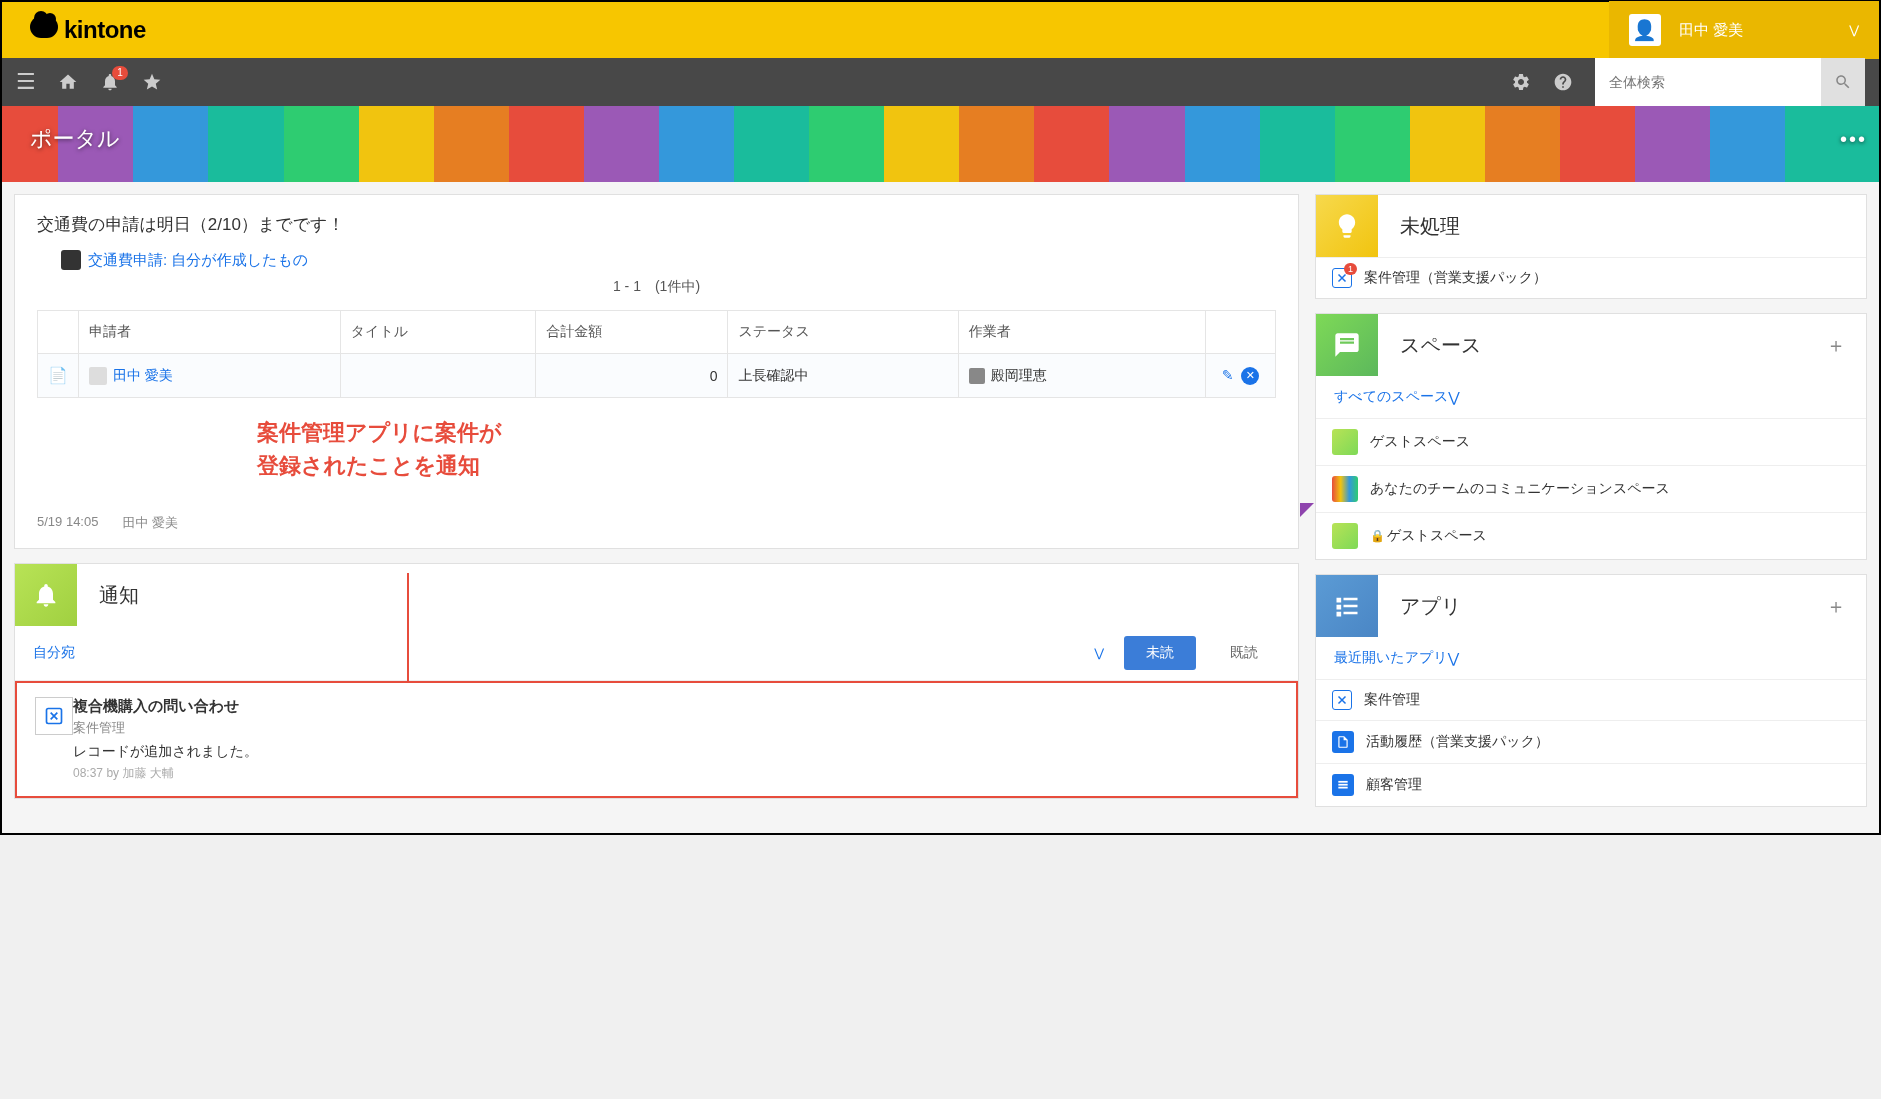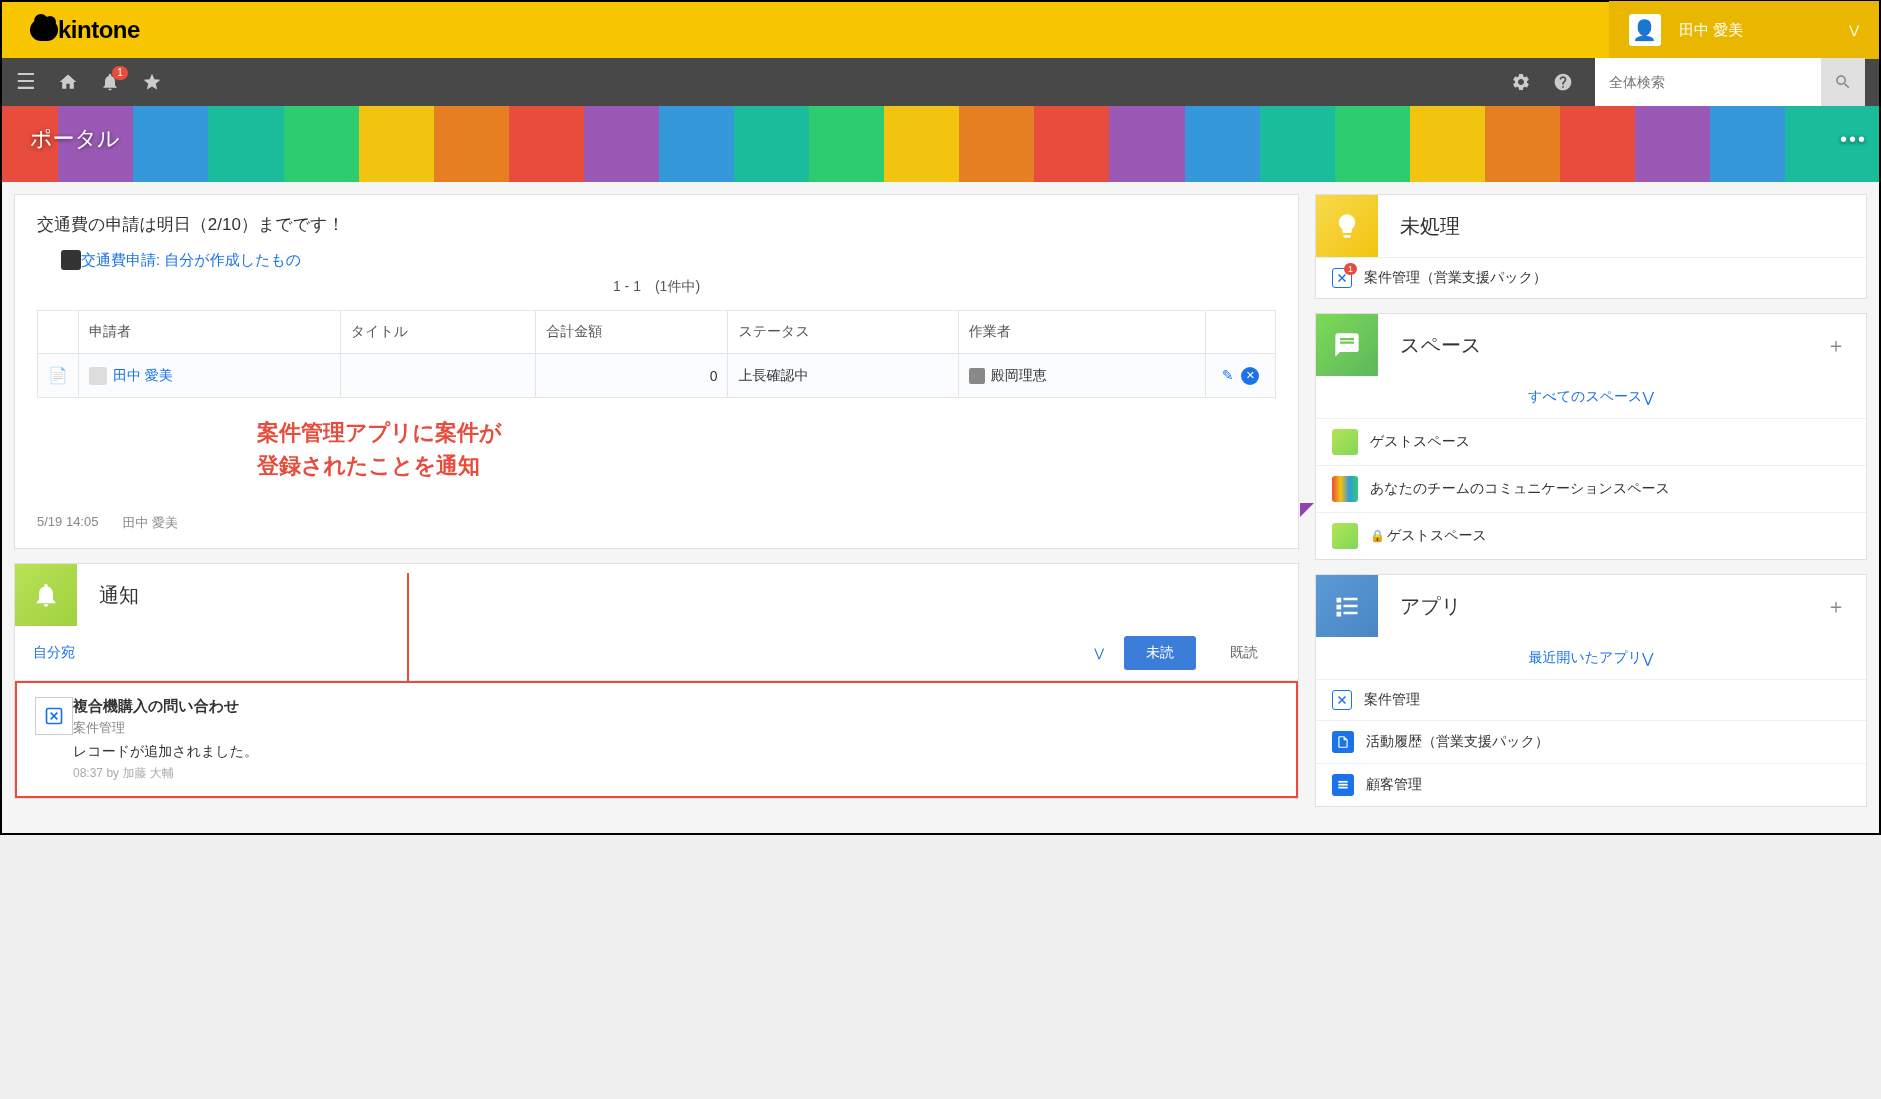--- a/index.html
+++ b/index.html
@@ -1,20 +1,20 @@
 <!DOCTYPE html>
 <html><head>
 <meta charset="utf-8">
 <style>
 * { box-sizing: border-box; margin: 0; padding: 0; }
 body { font-family: 'Meiryo', 'Hiragino Kaku Gothic Pro', sans-serif; background: #f0f0f0; font-size: 14px; color: #333; }
 
 
 .header-top { background: #f7c600; height: 58px; display: flex; align-items: center; justify-content: space-between; padding: 0 0 0 28px; border: 2px solid #000; border-bottom: none; }
-.logo { display: flex; align-items: center; }
+.logo { display: flex; align-items: flex-start; gap: 6px; }
 .logo-cloud { width: 28px; height: 22px; background: #000; border-radius: 12px; position: relative; }
 .logo-cloud::before { content: ''; position: absolute; width: 14px; height: 14px; background: #000; border-radius: 50%; top: -5px; left: 4px; }
 .logo-cloud::after { content: ''; position: absolute; width: 12px; height: 12px; background: #000; border-radius: 50%; top: -3px; right: 2px; }
 .logo-text { font-size: 24px; font-weight: 900; color: #000; letter-spacing: -0.5px; }
 .user-menu { background: #eab700; height: 58px; display: flex; align-items: center; padding: 0 20px; gap: 18px; min-width: 270px; cursor: pointer; }
 .avatar { width: 32px; height: 32px; background: #fff; border-radius: 3px; display: flex; align-items: center; justify-content: center; font-size: 20px; }
 .user-name { color: #fff; font-size: 15px; flex: 1; }
 .chevron-down { color: #fff; font-size: 12px; }
 
 
@@ -46,21 +46,21 @@
 .icon-yellow { background: linear-gradient(135deg, #f7d94c 0%, #f1c40f 100%); }
 .icon-lime { background: linear-gradient(135deg, #b8e356 0%, #a0d040 100%); }
 .icon-green { background: linear-gradient(135deg, #7ed957 0%, #5cb85c 100%); }
 .icon-blue { background: linear-gradient(135deg, #5b9bd5 0%, #4a86c5 100%); }
 .widget-title { font-size: 20px; padding-left: 22px; flex: 1; color: #333; }
 .widget-action { width: 44px; height: 44px; display: flex; align-items: center; justify-content: center; color: #888; cursor: pointer; font-size: 20px; margin-right: 8px; }
 .widget-body { padding: 18px 22px; }
 
 
 .ann-title { font-size: 17px; margin-bottom: 14px; }
-.ann-link-row { display: flex; align-items: center; gap: 0; margin-bottom: 6px; padding-left: 24px; }
+.ann-link-row { display: flex; align-items: center; gap: 7px; margin-bottom: 6px; padding-left: 24px; }
 .ann-link-icon { width: 20px; height: 20px; background: #333; border-radius: 3px; display: inline-block; }
 .ann-link { color: #1a73e8; font-size: 15px; }
 .ann-pager { text-align: center; margin: 8px 0 14px; color: #555; font-size: 14px; }
 
 .tbl { width: 100%; border-collapse: collapse; }
 .tbl th { text-align: left; padding: 12px 10px; border: 1px solid #e5e5e5; font-weight: normal; color: #555; background: #fff; font-size: 14px; }
 .tbl td { padding: 12px 10px; border: 1px solid #e5e5e5; background: #fafcfe; font-size: 14px; }
 .tbl .file-icon { color: #1a73e8; font-size: 16px; }
 .tbl .user-cell { display: flex; align-items: center; gap: 6px; }
 .mini-avatar { width: 18px; height: 18px; background: #ddd; border-radius: 2px; display: inline-block; }
@@ -91,21 +91,21 @@
 .notif-app { color: #888; font-size: 13px; margin-bottom: 6px; }
 .notif-msg { font-size: 14px; margin-bottom: 4px; }
 .notif-time { color: #aaa; font-size: 12px; }
 
 
 .sec-row { display: flex; align-items: center; padding: 10px 16px; border-top: 1px solid #eee; cursor: pointer; gap: 12px; }
 .sec-row-icon { width: 22px; height: 22px; display: inline-flex; align-items: center; justify-content: center; position: relative; }
 .app-icon-blue { color: #1a73e8; border: 1.5px solid #1a73e8; border-radius: 3px; font-size: 13px; width: 20px; height: 20px; }
 .space-thumb { width: 26px; height: 26px; background: linear-gradient(135deg, #b8e356, #7ed957); border-radius: 3px; }
 .space-thumb.pencils { background: linear-gradient(90deg, #e74c3c, #f1c40f, #3498db, #2ecc71); }
-.sec-link-row { padding: 12px 18px; display: flex; justify-content: center; align-items: center; color: #1a73e8; font-size: 14px; cursor: pointer; }
+.sec-link-row { padding: 12px 18px; display: flex; justify-content: flex-start; align-items: center; color: #1a73e8; font-size: 14px; cursor: pointer; }
 .mini-badge { position: absolute; top: -6px; right: -6px; background: #e74c3c; color: #fff; font-size: 9px; border-radius: 7px; padding: 0 4px; line-height: 12px; }
 .lock-icon { color: #999; font-size: 12px; margin-right: 2px; }
 .guest-corner { position: relative; }
 .guest-corner::before { content: ''; position: absolute; left: -16px; top: -10px; width: 0; height: 0; border-style: solid; border-width: 14px 14px 0 0; border-color: #8e44ad transparent transparent transparent; }
 
 svg { display: block; }
 </style>
 </head>
 <body>
 

